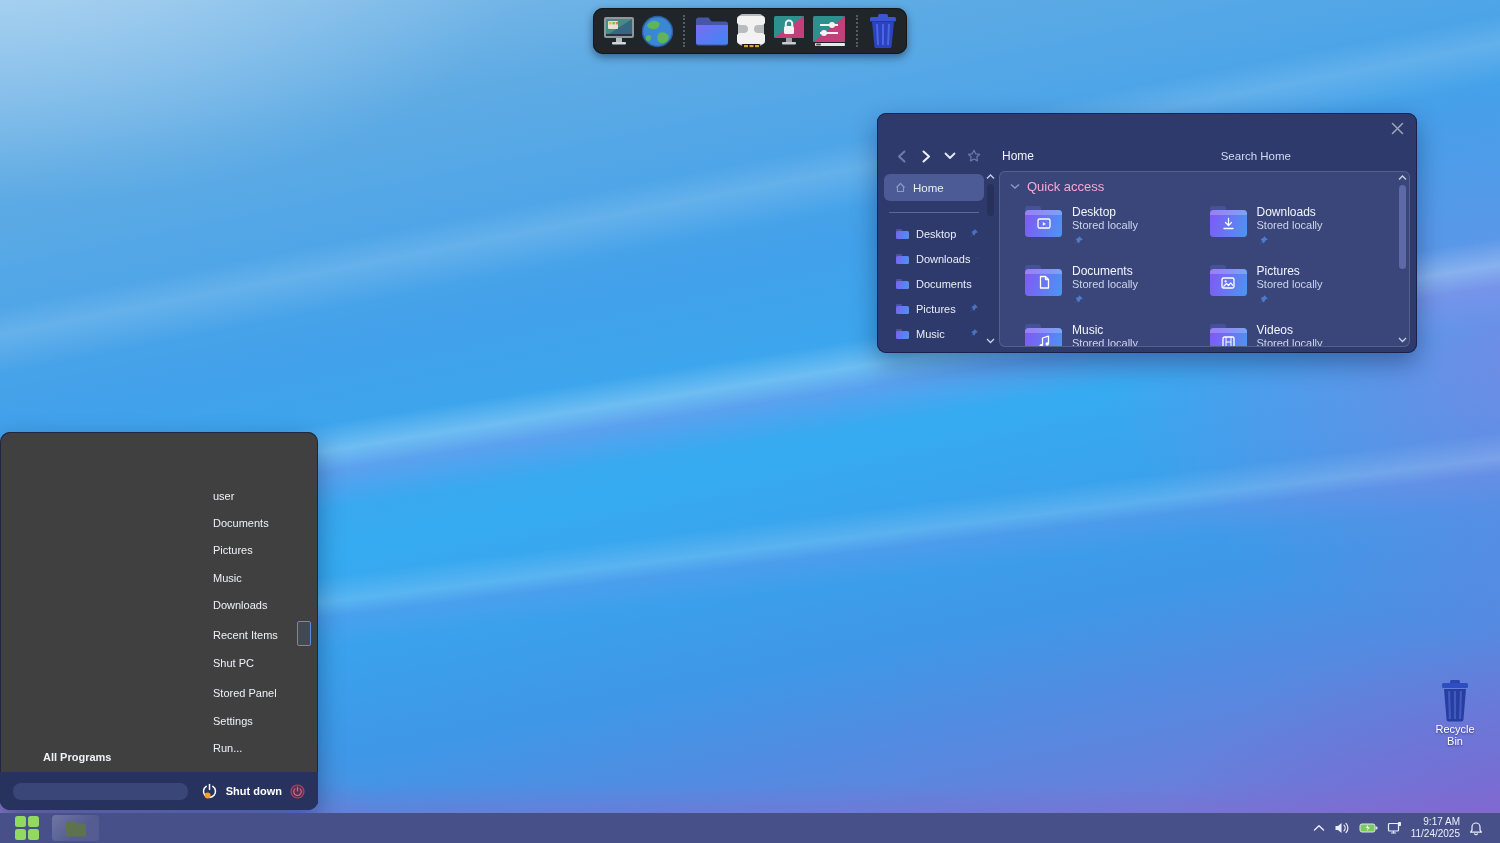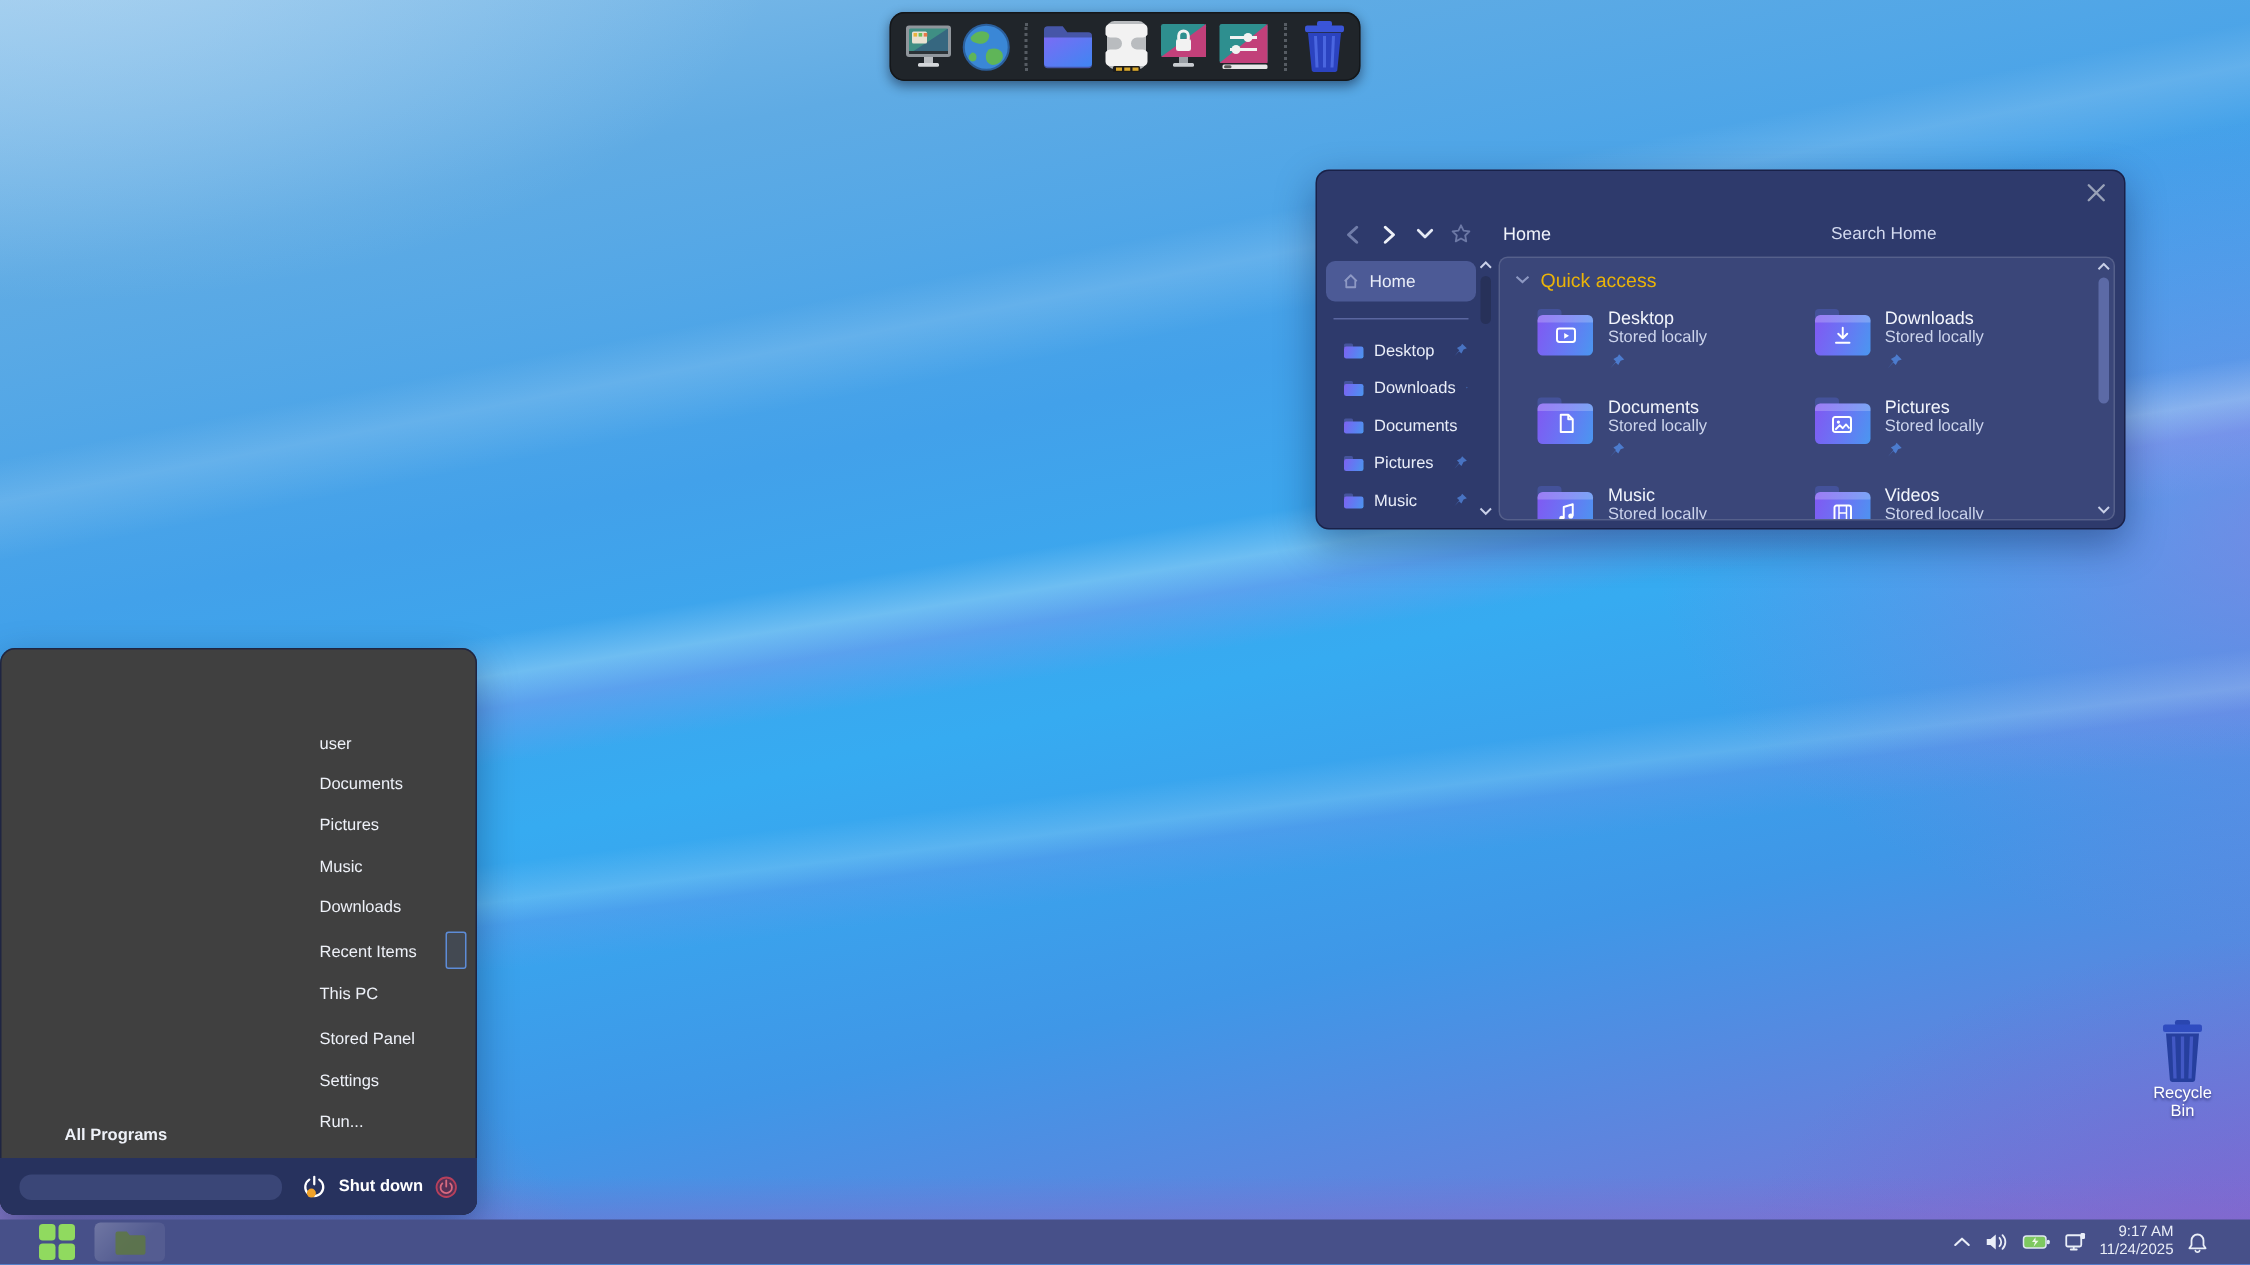--- a/index.html
+++ b/index.html
@@ -61,21 +61,21 @@
   .vscroll { width:13px; display:flex; flex-direction:column; align-items:center; padding:3px 0; }
   .vthumb { width:7px; border-radius:4px; margin-top:4px; }
   .vthumb.dark { height:32px; background:#273159; }
   .vthumb.light { height:84px; background:#5c6aa6; }
   .vs-spacer { flex:1; }
 
   .main-panel { flex:1; margin-left:2px; background:#3a4679;
     border:1px solid rgba(255,255,255,.14); border-radius:6px;
     display:flex; overflow:hidden; }
   .main-inner { flex:1; padding:7px 2px 0 10px; overflow:hidden; }
-  .qa-header { display:flex; align-items:center; gap:7px; font-size:13px; color:#eab308; }
+  .qa-header { display:flex; align-items:center; gap:7px; font-size:13px; color:#f9a8d4; }
   .qa-grid { display:grid; grid-template-columns:1fr 1fr; row-gap:13px; margin-top:11px; padding-left:15px; }
   .qa-item { display:flex; gap:10px; height:46px; }
   .qa-folder { width:37px; height:31px; position:relative; flex:0 0 auto; margin-top:1px; }
   .qa-folder .tab { position:absolute; top:0; left:0; width:16px; height:6px;
     background:#44529a; border-radius:2.5px 2.5px 0 0; }
   .qa-folder .fbody { position:absolute; top:4px; left:0; right:0; bottom:0; border-radius:3.5px;
     background:linear-gradient(108deg,#8158f2 0%,#6a74f4 48%,#4a97f0 100%);
     display:flex; align-items:center; justify-content:center; }
   .qa-folder .fbody::before { content:""; position:absolute; top:0; left:0; right:0; height:5px;
     border-radius:3.5px 3.5px 0 0; background:rgba(255,255,255,.22); }
@@ -95,21 +95,21 @@
   .sm-bottom { position:absolute; left:0; right:0; bottom:0; height:38px;
     background:#27325e; border-radius:0 0 10px 10px;
     display:flex; align-items:center; padding:0 13px; }
   .sm-search { width:175px; height:17px; background:#3a4677; border:none; border-radius:8px;
     outline:none; color:#eef1f8; font-size:11px; padding:0 8px; }
   .sm-power-group { margin-left:auto; display:flex; align-items:center; gap:8px; }
   .shutdown-label { font-size:11px; font-weight:bold; color:#fff; }
 
   
   .taskbar { position:absolute; left:0; bottom:0; width:1500px; height:30px;
-    background:#475089; display:flex; align-items:center; padding:0 24px; color:#eaeef8; }
+    background:#475089; display:flex; align-items:center; padding:0 13px; color:#eaeef8; }
   .start-btn { width:27px; height:26px; display:grid; grid-template-columns:11px 11px;
     grid-template-rows:11px 11px; gap:2px; align-content:center; justify-content:center; }
   .start-btn span { background:#90da5f; border-radius:2.5px; }
   .task-app { margin-left:12px; width:47px; height:26px; border-radius:4px;
     background:linear-gradient(135deg, rgba(255,255,255,.22), rgba(255,255,255,.07) 60%);
     display:flex; align-items:center; justify-content:center; }
   .tray { margin-left:auto; display:flex; align-items:center; gap:9px; padding-right:4px; }
   .tray-clock { text-align:right; font-size:10px; line-height:1.25; }
 
   
@@ -440,21 +440,21 @@
   </div>
 </div>
 
 <div class="start-menu">
   <span class="sm-item" style="top:58px">user</span>
   <span class="sm-item" style="top:85px">Documents</span>
   <span class="sm-item" style="top:112px">Pictures</span>
   <span class="sm-item" style="top:140px">Music</span>
   <span class="sm-item" style="top:167px">Downloads</span>
   <span class="sm-item" style="top:197px">Recent Items</span>
-  <span class="sm-item" style="top:225px">This PC</span>
+  <span class="sm-item" style="top:225px">Shut PC</span>
   <span class="sm-item" style="top:255px">Stored Panel</span>
   <span class="sm-item" style="top:283px">Settings</span>
   <span class="sm-item" style="top:310px">Run...</span>
 
   <div class="sm-box"></div>
   <span class="all-programs">All Programs</span>
 
   <div class="sm-bottom">
     <input class="sm-search" type="text" aria-label="search" style="">
     <div class="sm-power-group">

